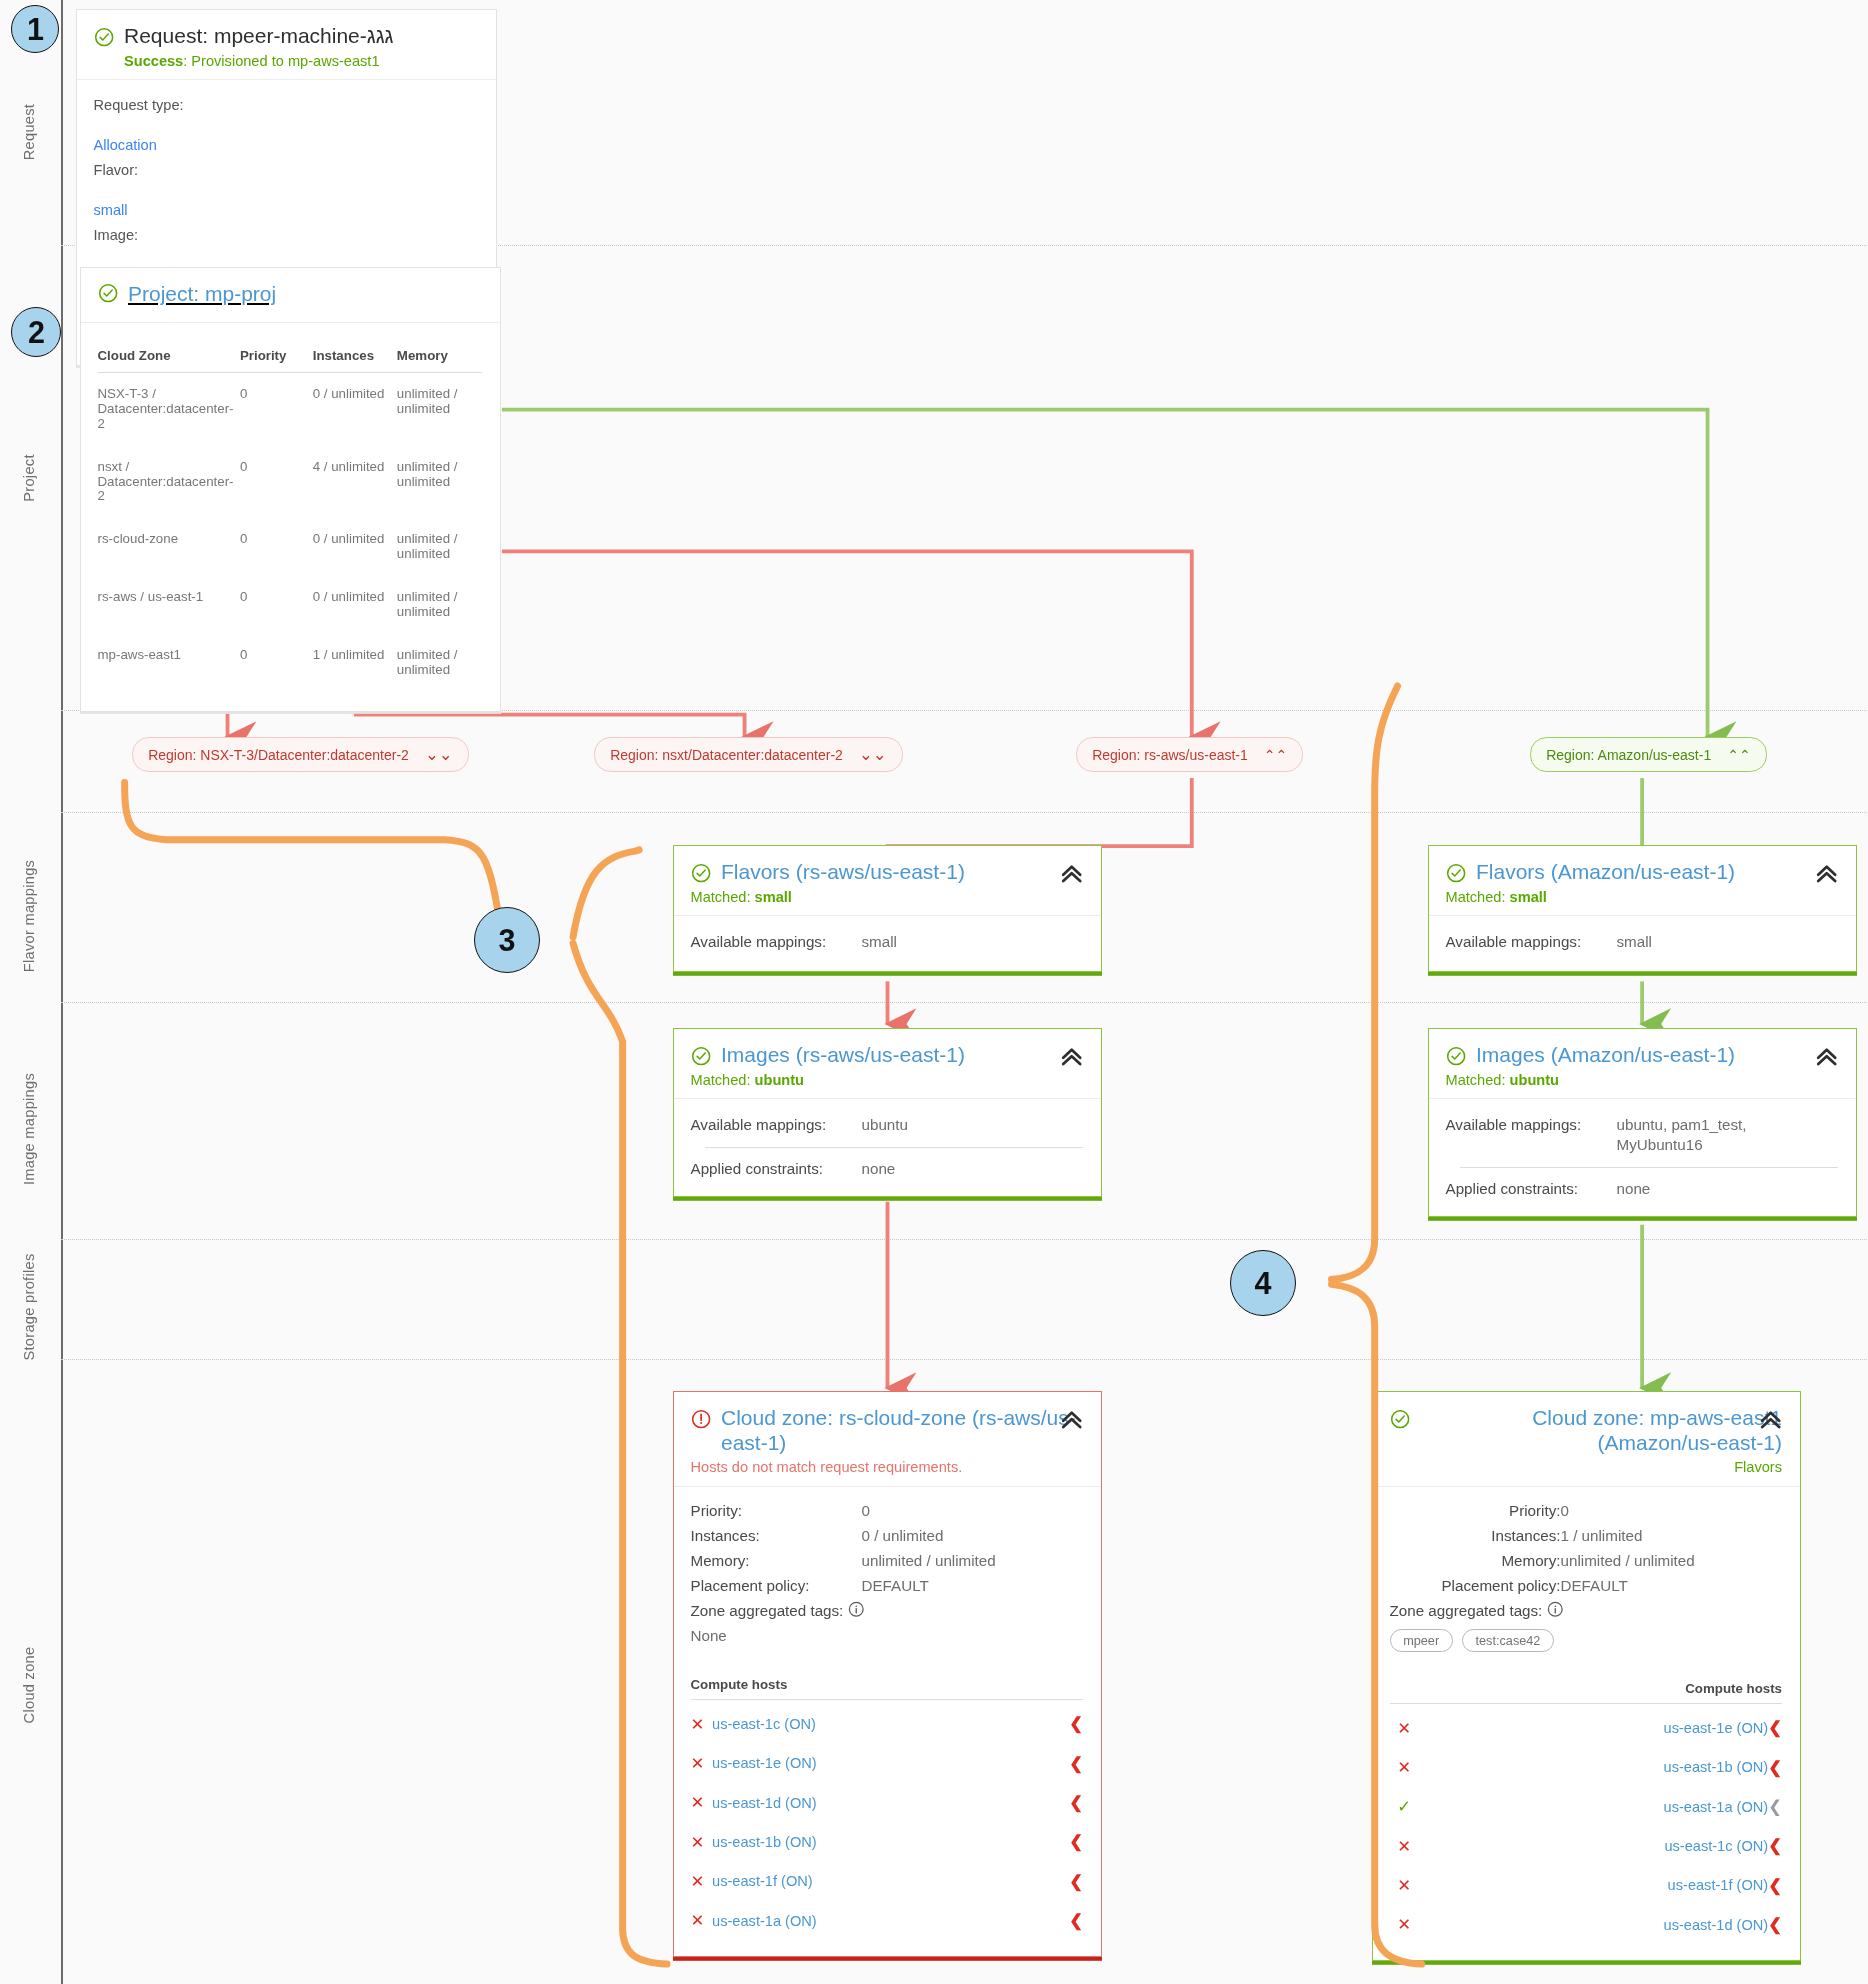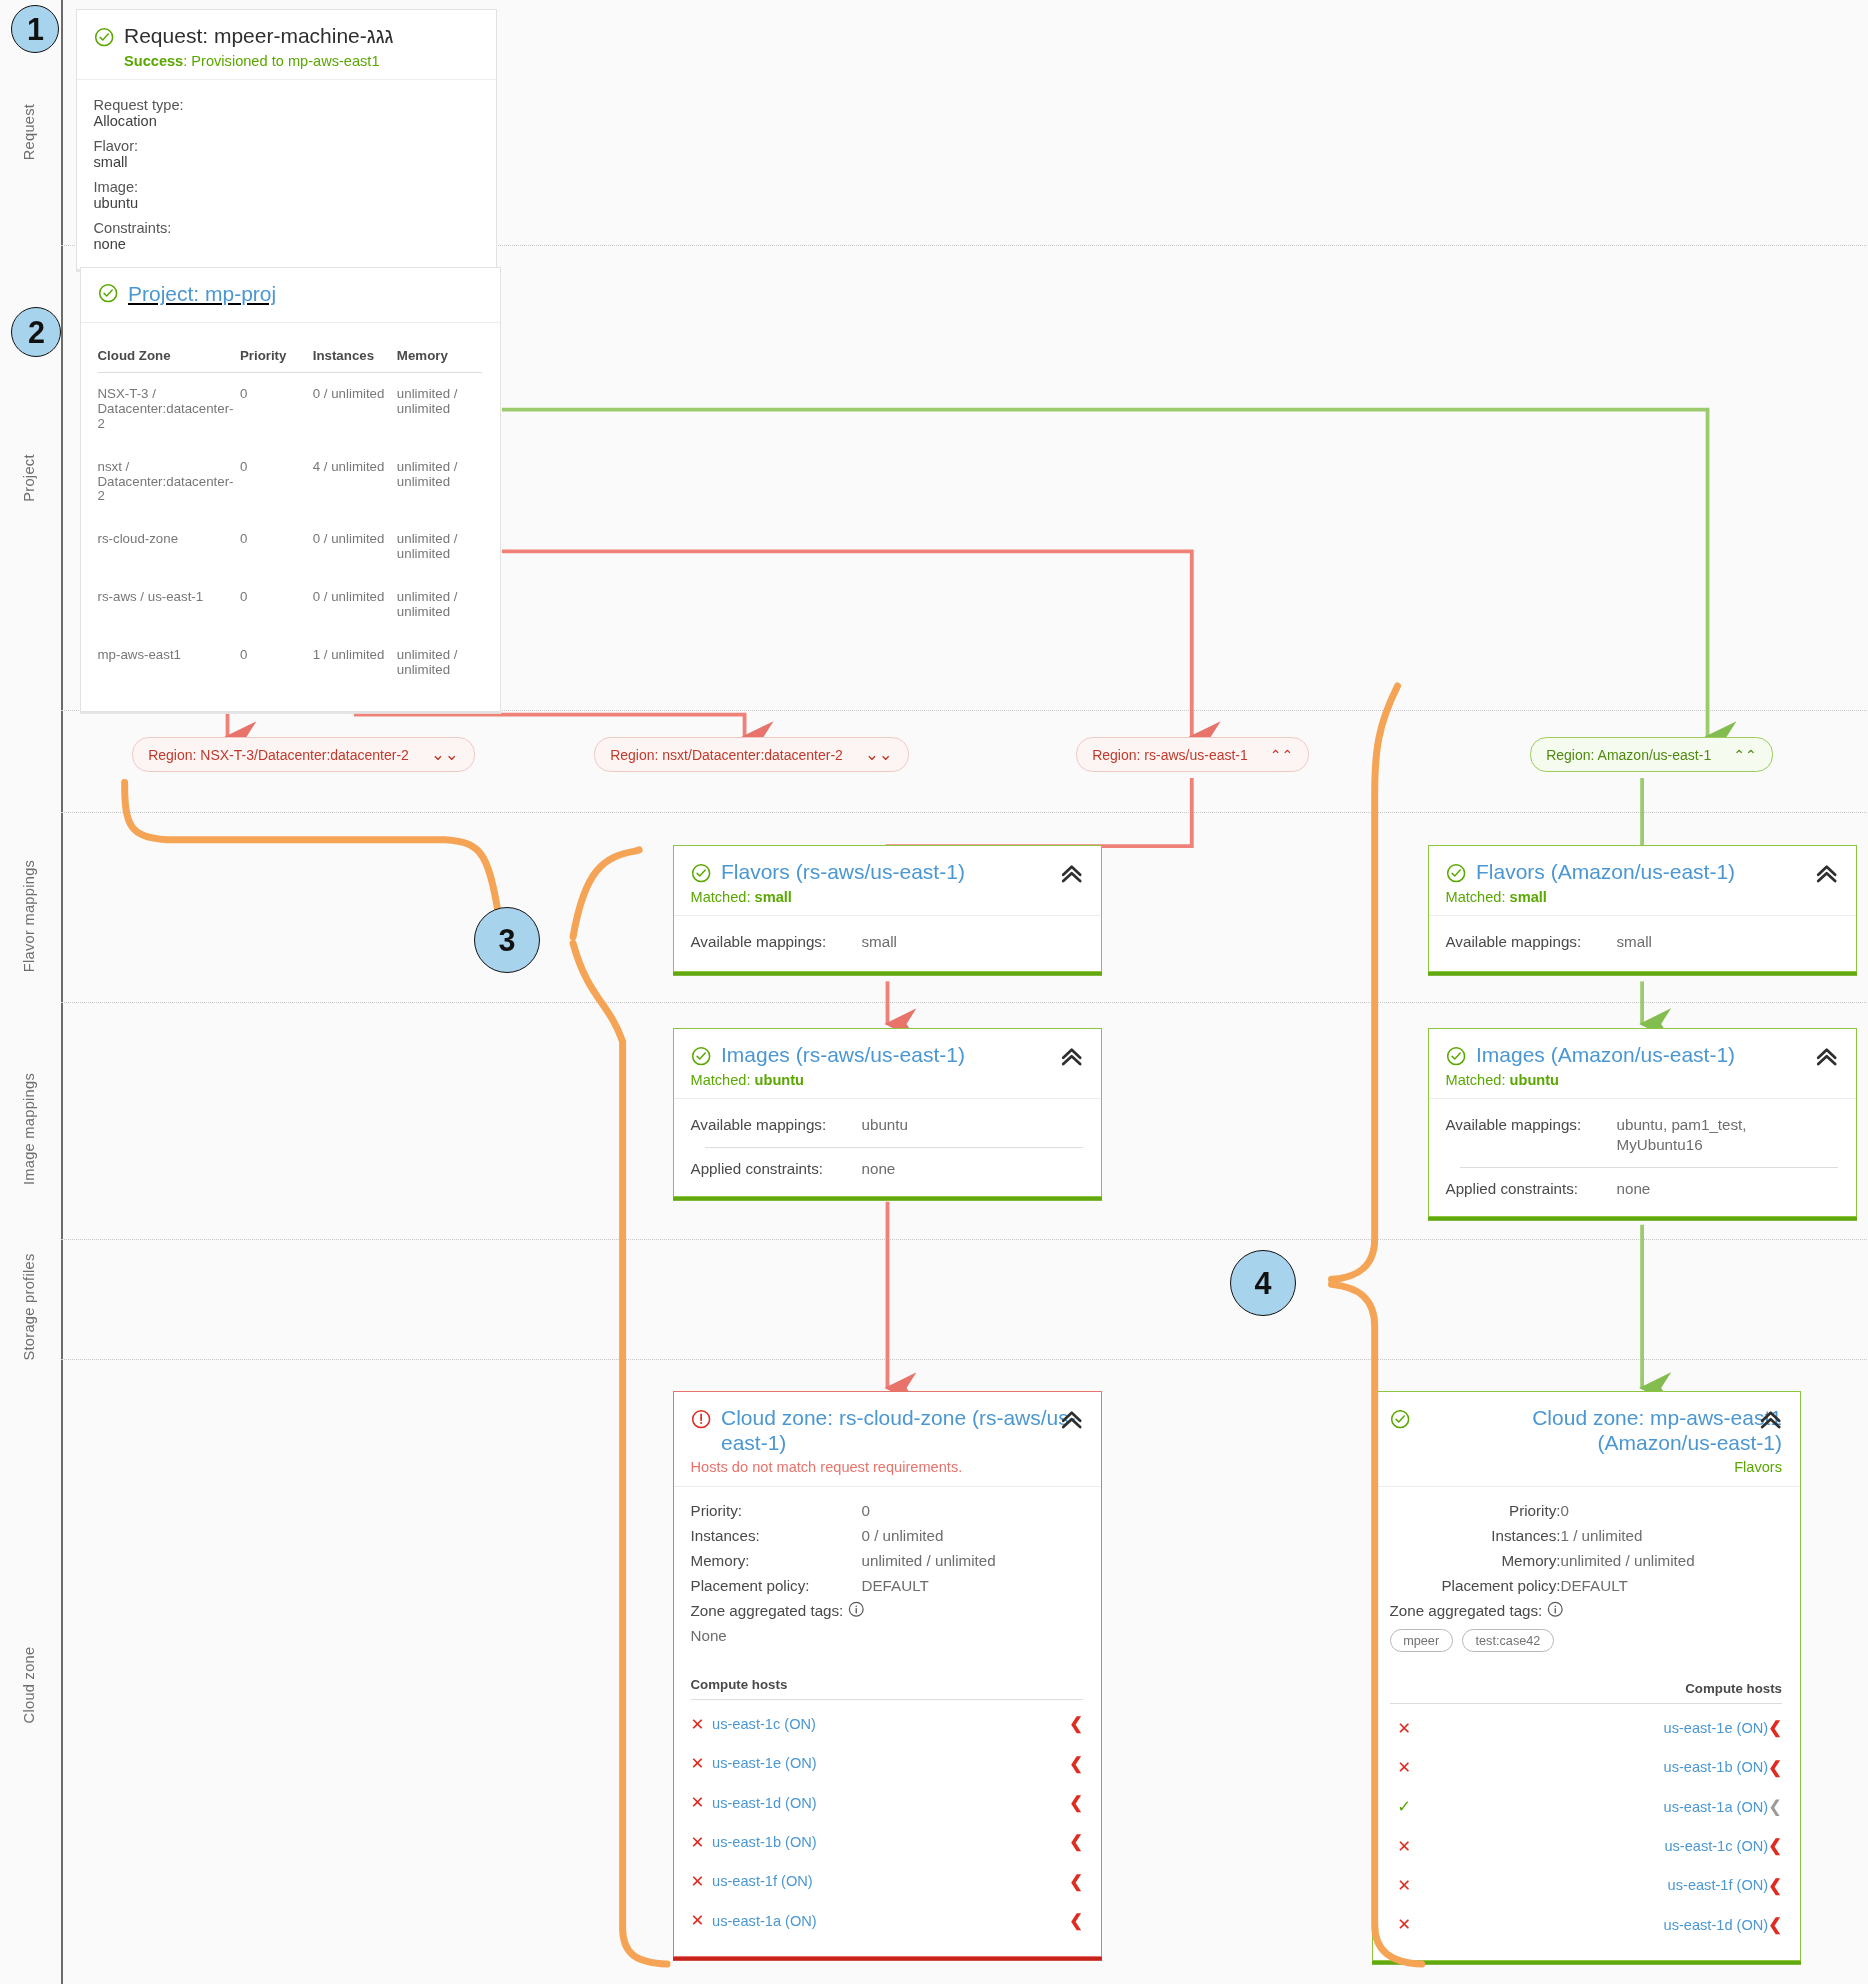--- a/index.html
+++ b/index.html
@@ -41,33 +41,33 @@
 
   
   .kv{display:flex;font-size:15.2px;color:#4a4a4a;margin-bottom:7.6px;line-height:1.35;}
   .kv .k{width:171px;flex:none;color:#4a4a4a;}
   .kv .v{color:#6d6d6d;}
   .kv.tight{margin-bottom:4.4px;}
 
   
   .reqrow{display:flex;font-size:14.6px;color:#555;margin-bottom:9px;flex-direction:column;}
   .reqrow .k{width:137px;flex:none;}
-  .reqrow .v{color:#404040;}
+  .reqrow .v{color:#3b82f6;margin-top:24px;}
 
   
   table.ptbl{border-collapse:collapse;width:100%;}
   table.ptbl th{font-size:13.3px;color:#4a4a4a;text-align:left;font-weight:bold;
     padding:0 6.4px 9px 0;border-bottom:0.6px solid #dcdcdc;}
   table.ptbl td{font-size:13.3px;color:#777;padding:14px 6.4px 14px 0;vertical-align:top;line-height:1.12;}
   table.ptbl col.c1{width:108px;} table.ptbl col.c2{width:86px;}
   table.ptbl col.c3{width:95px;} table.ptbl col.c4{width:102px;}
 
   
   .pill{position:absolute;height:33px;border-radius:16.5px;display:flex;align-items:center;
-    justify-content:center;gap:22px;font-size:14px;z-index:25;background:#fdf5f4;
+    justify-content:center;gap:16px;font-size:14px;z-index:25;background:#fdf5f4;
     border:1.3px solid #f0c9c5;color:#c0392b;padding:0 15.2px;white-space:nowrap;}
   .pill.green{background:#f6fbef;border-color:#9ccc5a;color:#4f8a10;}
   .pill .cv{font-size:16.5px;line-height:1;}
 
   
   .sechdr{font-size:13.3px;color:#4a4a4a;font-weight:bold;padding-bottom:7.6px;
     border-bottom:0.6px solid #dcdcdc;margin-bottom:3.8px;}
   .hostrow{display:flex;align-items:center;font-size:14.6px;padding:10.2px 0 10.2px 0;}
   .hostrow .mk{width:21.6px;flex:none;font-size:16.5px;line-height:1;}
   .hostrow .mk.x{color:#e02b20;}

